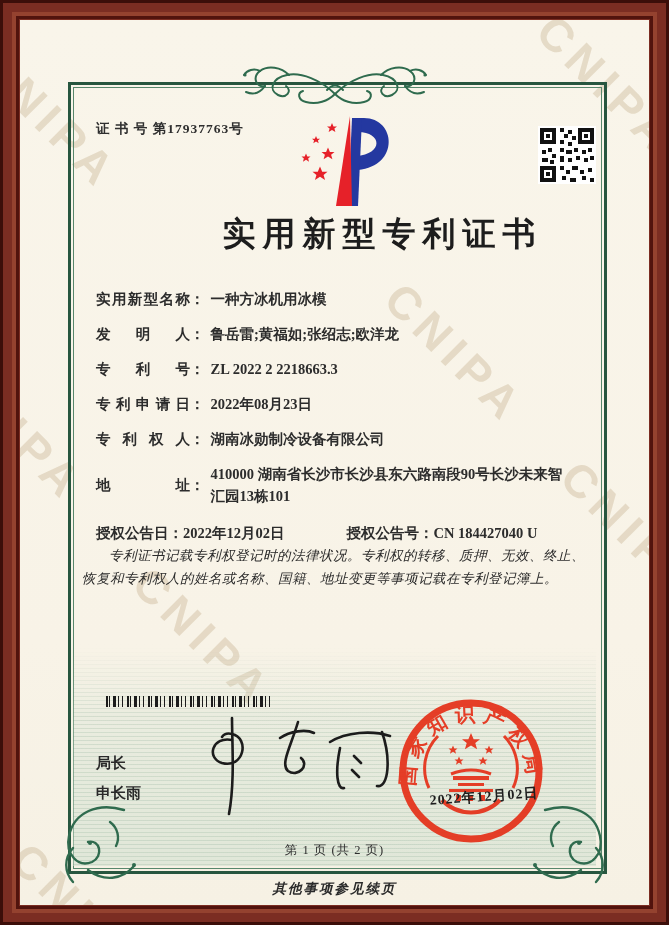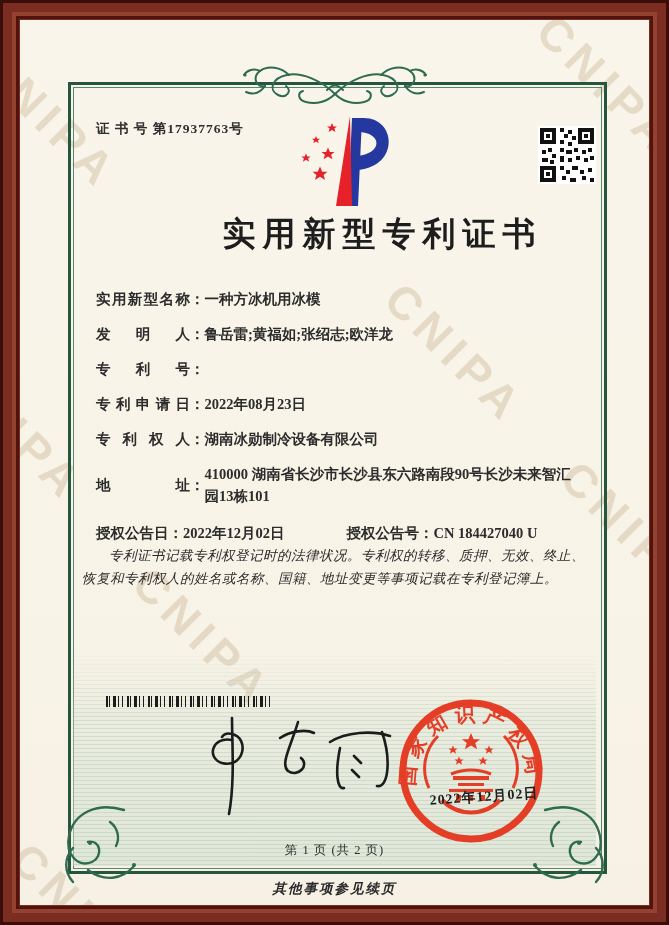--- a/index.html
+++ b/index.html
@@ -72,21 +72,21 @@
     display:flex;flex-direction:column;gap:13px;
     font-size:14.5px;font-weight:600;color:#2c2c2c;
   }
   .field-row{display:flex;align-items:center;line-height:22px;}
   .field-label{
     display:inline-block;width:94px;
     text-align:justify;text-align-last:justify;
     flex:0 0 94px;
   }
   .field-colon{flex:0 0 auto;}
-  .field-value{max-width:370px;}
+  .field-value{margin-left:6px;max-width:370px;}
   .grant-row{
     display:flex;line-height:22px;margin-top:2px;
   }
   .grant-col2{margin-left:62px;}
   .paragraphs{
     position:absolute;left:62px;top:524px;width:505px;
     font-size:13.5px;line-height:1.72;color:#2b2b2b;
     font-style:italic;letter-spacing:0.5px;
   }
   .paragraphs p{margin:0;text-indent:2em;}
@@ -265,20 +265,21 @@
           <span class="field-value">一种方冰机用冰模</span>
         </div>
         <div class="field-row">
           <span class="field-label">发明人</span>
             <span class="field-colon">：</span>
           <span class="field-value">鲁岳雷;黄福如;张绍志;欧洋龙</span>
         </div>
         <div class="field-row">
           <span class="field-label">专利号</span>
             <span class="field-colon">：</span>
+          <span class="field-value">ZL 2022 2 2218663.3</span>
         </div>
         <div class="field-row">
           <span class="field-label">专利申请日</span>
             <span class="field-colon">：</span>
           <span class="field-value">2022年08月23日</span>
         </div>
         <div class="field-row">
           <span class="field-label">专利权人</span>
             <span class="field-colon">：</span>
           <span class="field-value">湖南冰勋制冷设备有限公司</span>
@@ -297,20 +298,24 @@
           <span>CN 184427040 U</span>
         </div>
       </div>
 
       <div class="paragraphs">
         <p>专利证书记载专利权登记时的法律状况。专利权的转移、质押、无效、终止、恢复和专利权人的姓名或名称、国籍、地址变更等事项记载在专利登记簿上。</p>
       </div>
 
       <div class="barcode"></div>
 
+      <div class="director-block">
+        <div>局长</div>
+        <div>申长雨</div>
+      </div>
 
       <div class="signature">
         <svg width="210" height="115" viewBox="0 0 210 115">
           <g stroke="#1c1c1c" fill="none" stroke-width="2.6" stroke-linecap="round">
             <path d="M44 32 C24 28 18 50 34 55 C56 61 62 30 44 26 C40 25 36 26 34 29"></path>
             <path d="M44 10 C44 34 47 74 41 106"></path>
             <path d="M92 30 C102 23 118 21 126 25"></path>
             <path d="M110 14 C103 38 92 56 100 63 C110 70 122 57 113 50"></path>
             <path d="M142 34 C158 24 184 22 202 28"></path>
             <path d="M194 24 C203 50 201 80 189 78"></path>

